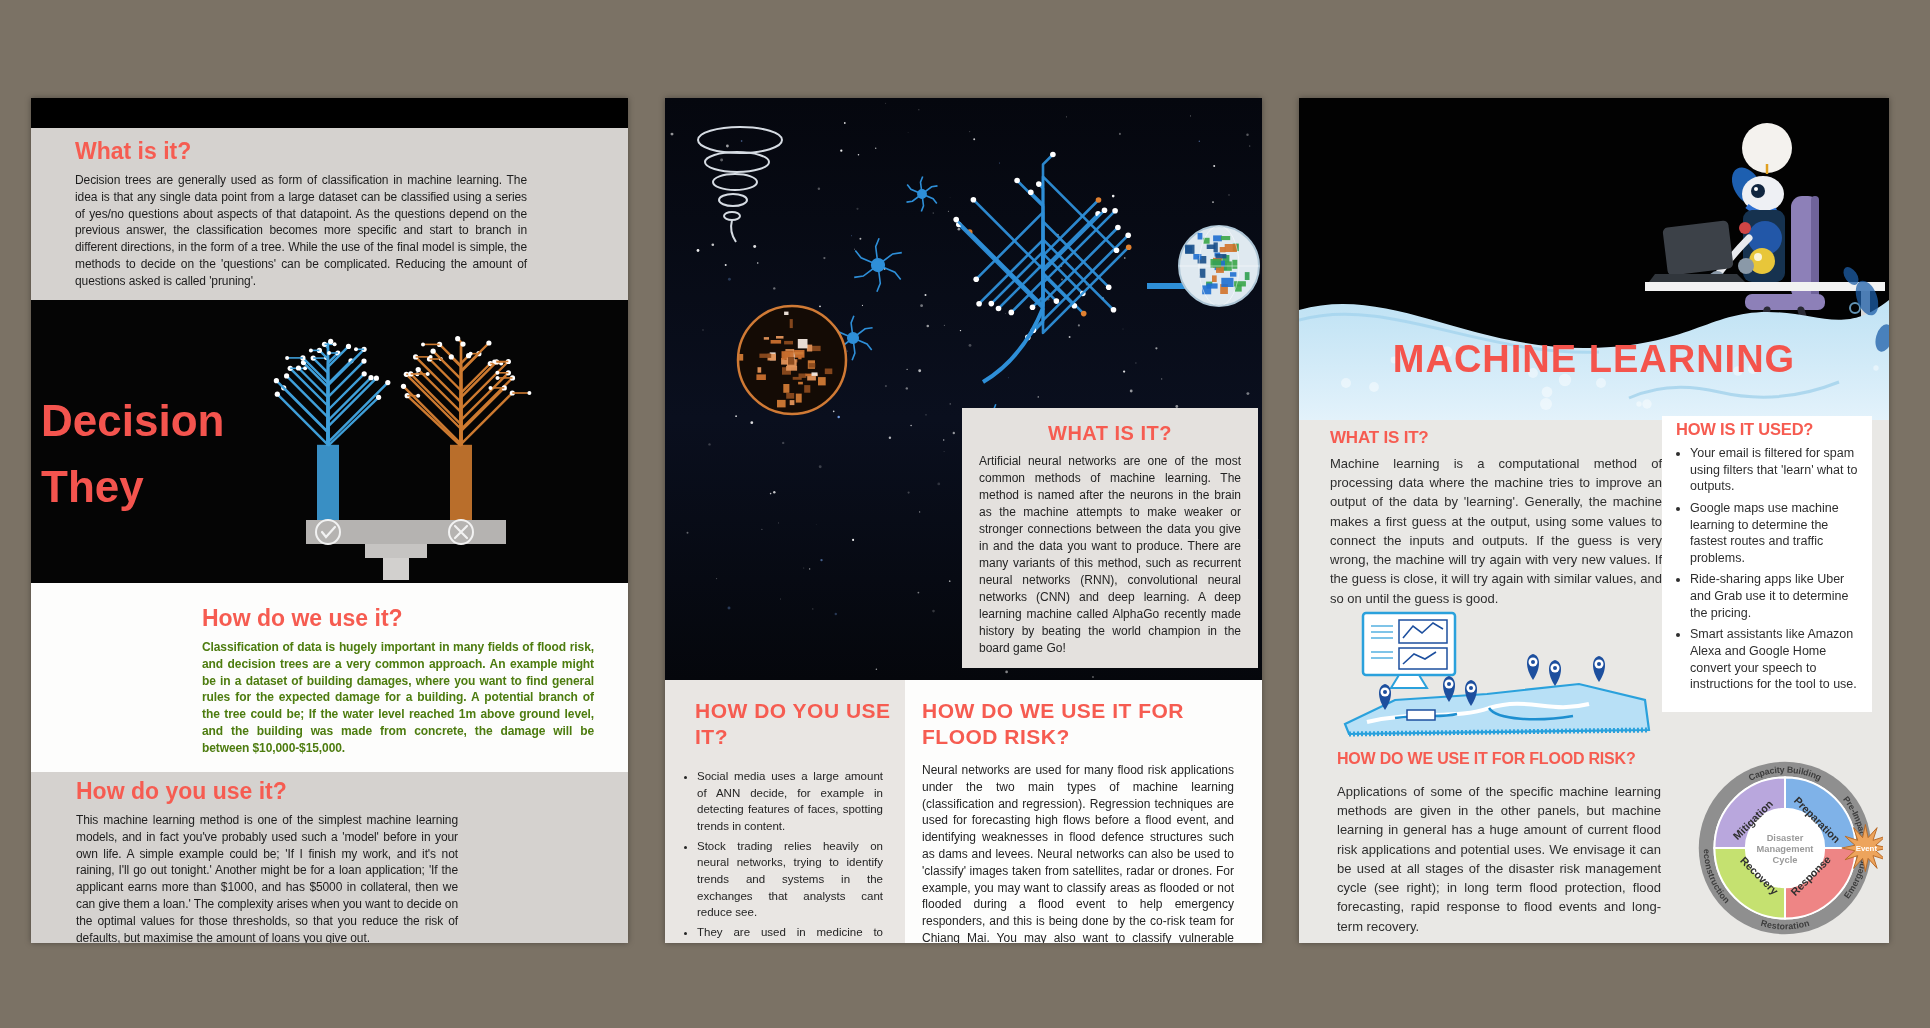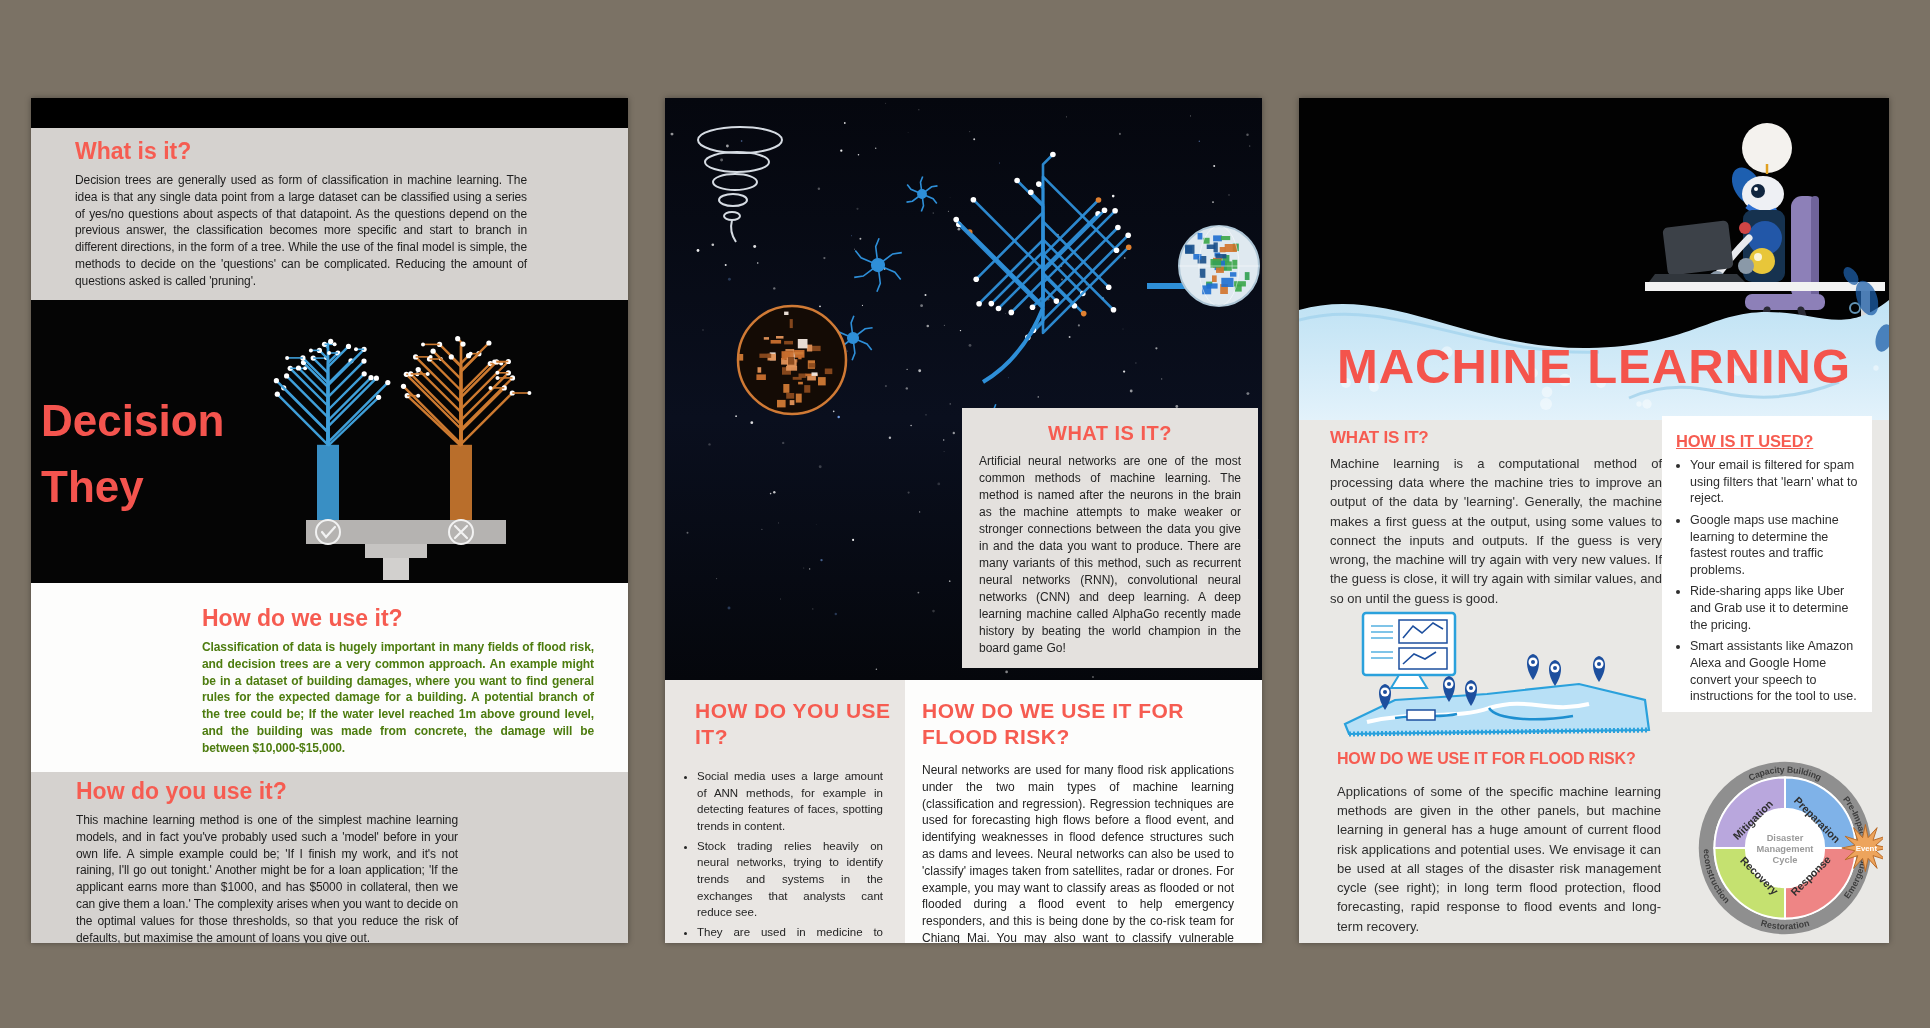--- a/index.html
+++ b/index.html
@@ -42,26 +42,26 @@
     font-size:11.5px;line-height:1.45;color:#242424;text-align:justify;}
   .nn-ul li{margin-bottom:3px;}
   .nn-colR{position:absolute;top:0;left:240px;width:357px;height:263px;background:#fdfdfc;}
   .nn-hR{position:absolute;left:17px;top:18px;font-size:21px;line-height:1.25;letter-spacing:.5px;width:320px;}
   .nn-pR{position:absolute;left:17px;top:82px;width:312px;font-size:12px;line-height:1.4;
     color:#242424;text-align:justify;}
   
   #p-ml{left:1299px;width:590px;background:#e9e8e5;}
   .ml-top{position:absolute;top:0;left:0;width:590px;height:322px;background:#020202;overflow:hidden;}
   .ml-title{position:absolute;top:240px;left:0;width:100%;text-align:center;z-index:5;
-    color:#f4544c;font-size:49px;font-weight:800;letter-spacing:1px;}
+    color:#f4544c;font-size:38px;font-weight:800;letter-spacing:1px;}
   .ml-wih{position:absolute;left:31px;top:330px;font-size:17px;letter-spacing:-.2px;}
   .ml-wip{position:absolute;left:31px;top:356px;width:332px;font-size:13px;line-height:1.48;
     color:#2e2e2e;text-align:justify;}
   .ml-box{position:absolute;left:363px;top:318px;width:210px;height:296px;background:#fff;overflow:hidden;}
-  .ml-boxh{margin:16px 14px 6px 14px;font-size:16.5px;letter-spacing:-.2px;text-decoration:underline;}
+  .ml-boxh{margin:4px 14px 6px 14px;font-size:16.5px;letter-spacing:-.2px;}
   .ml-ul{margin:0 10px 0 14px;padding-left:14px;font-size:12.5px;line-height:1.33;color:#2e2e2e;}
   .ml-ul li{margin-bottom:5px;}
   .ml-fh{position:absolute;left:38px;top:652px;font-size:16px;letter-spacing:-.2px;}
   .ml-fp{position:absolute;left:38px;top:684px;width:324px;font-size:13px;line-height:1.48;
     color:#2e2e2e;text-align:justify;}
   .sketch{position:absolute;left:38px;top:512px;}
   .cycle{position:absolute;left:388px;top:652px;}
   svg text{font-family:"Liberation Sans",sans-serif;}
 </style>
 </head>
@@ -632,21 +632,21 @@
 
     <div class="nn-wibox">
       <div class="nn-wih h-coral">WHAT IS IT?</div>
       <div class="nn-wip">Artificial neural networks are one of the most common methods of machine learning. The method is named after the neurons in the brain as the machine attempts to make weaker or stronger connections between the data you give in and the data you want to produce. There are many variants of this method, such as recurrent neural networks (RNN), convolutional neural networks (CNN) and deep learning. A deep learning machine called AlphaGo recently made history by beating the world champion in the board game Go!</div>
     </div>
 
     <div class="nn-row">
       <div class="nn-colL">
         <div class="nn-hL h-coral">HOW DO YOU USE IT?</div>
         <ul class="nn-ul">
-          <li>Social media uses a large amount of ANN methods, for example in detecting features of faces, spotting trends in content.</li>
+          <li>Social media uses a large amount of ANN decide, for example in detecting features of faces, spotting trends in content.</li>
           <li>Stock trading relies heavily on neural networks, trying to identify trends and systems in the exchanges that analysts cant reduce see.</li>
           <li>They are used in medicine to diagnose disease from symptoms</li>
         </ul>
       </div>
       <div class="nn-colR">
         <div class="nn-hR h-coral">HOW DO WE USE IT FOR FLOOD RISK?</div>
         <div class="nn-pR">Neural networks are used for many flood risk applications under the two main types of machine learning (classification and regression). Regression techniques are used for forecasting high flows before a flood event, and identifying weaknesses in flood defence structures such as dams and levees. Neural networks can also be used to 'classify' images taken from satellites, radar or drones. For example, you may want to classify areas as flooded or not flooded during a flood event to help emergency responders, and this is being done by the co-risk team for Chiang Mai. You may also want to classify vulnerable areas to improve flood management for the future.</div>
       </div>
     </div>
   </div>
@@ -771,21 +771,21 @@
             <path d="M262,72 C254,60 254,48 262,46 C270,48 270,60 262,72" fill="#1d4f9e"></path>
             <circle cx="262" cy="54" r="4.5" fill="#fff"></circle>
             <circle cx="262" cy="54" r="2" fill="#1d4f9e"></circle>
           </g>
         </g>
       </svg>
 
     <div class="ml-box">
       <div class="ml-boxh h-coral">HOW IS IT USED?</div>
       <ul class="ml-ul">
-        <li>Your email is filtered for spam using filters that 'learn' what to reject.</li>
+        <li>Your email is filtered for spam using filters that 'learn' what to outputs.</li>
         <li>Google maps use machine learning to determine the fastest routes and traffic problems.</li>
         <li>Ride-sharing apps like Uber and Grab use it to determine the pricing.</li>
         <li>Smart assistants like Amazon Alexa and Google Home convert your speech to instructions for the tool to use.</li>
       </ul>
     </div>
 
     <div class="ml-fh h-coral">HOW DO WE USE IT FOR FLOOD RISK?</div>
     <div class="ml-fp">Applications of some of the specific machine learning methods are given in the other panels, but machine learning in general has a huge amount of current flood risk applications and potential uses. We envisage it can be used at all stages of the disaster risk management cycle (see right); in long term flood protection, flood forecasting, rapid response to flood events and long-term recovery.</div>
 
     <svg class="cycle" width="196" height="196" viewBox="0 0 200 200">

